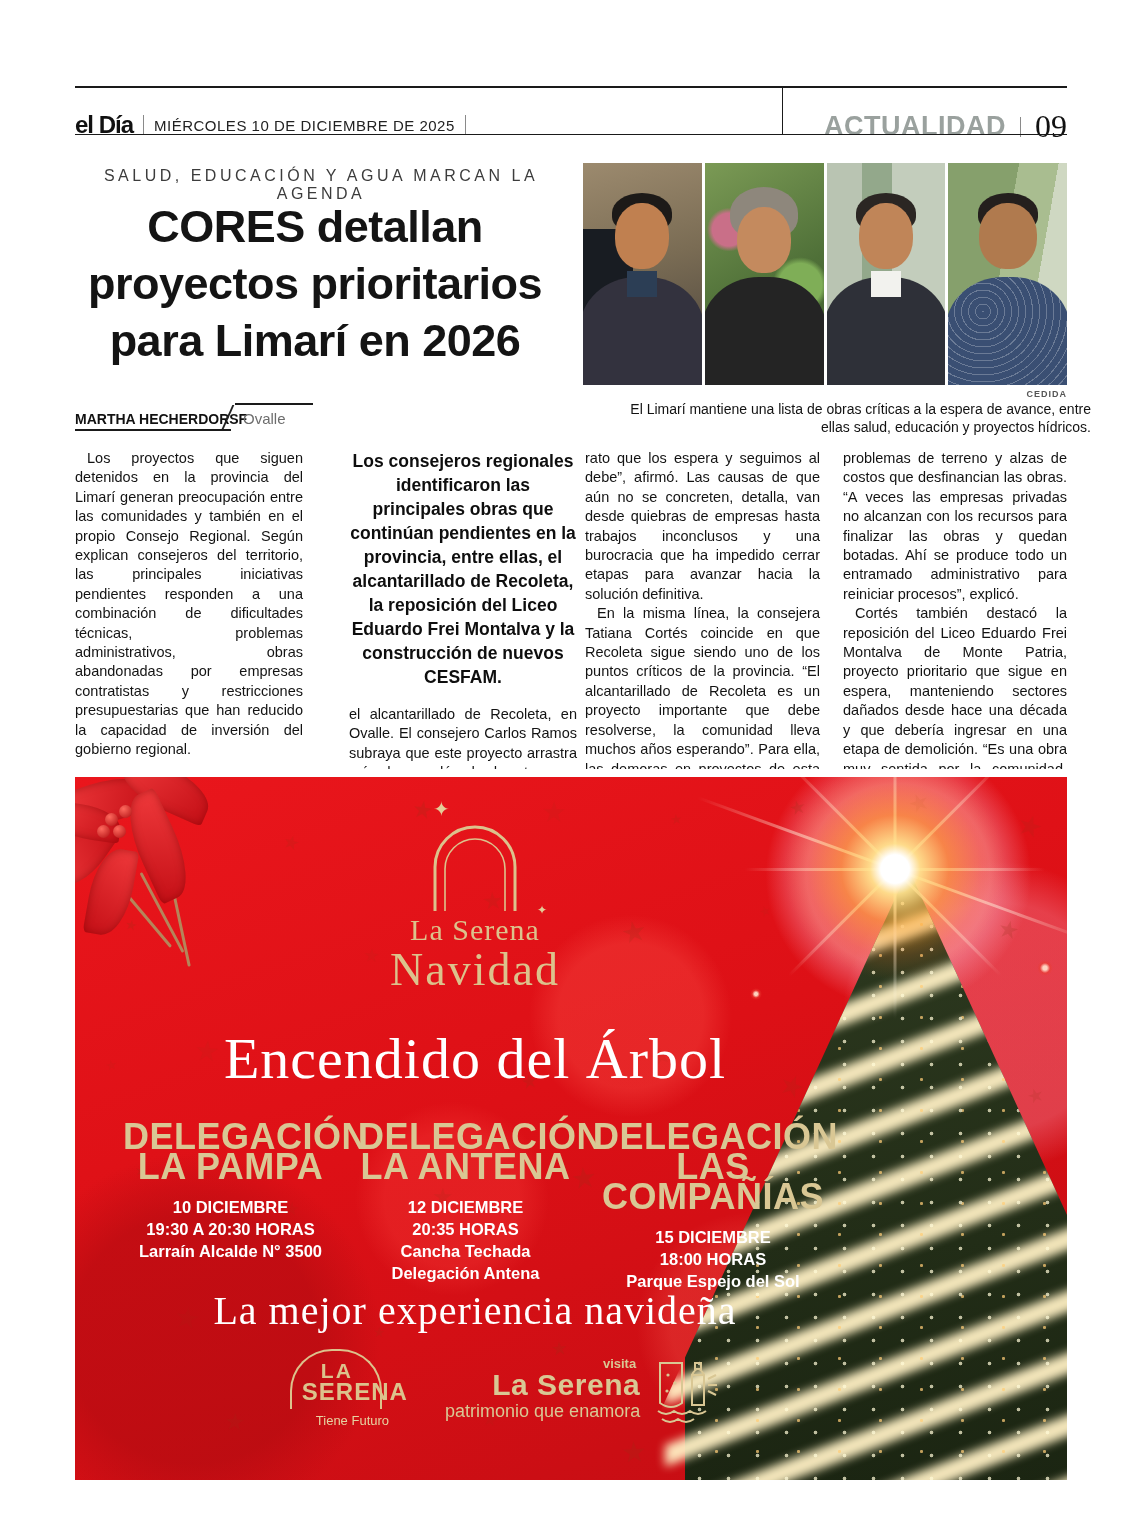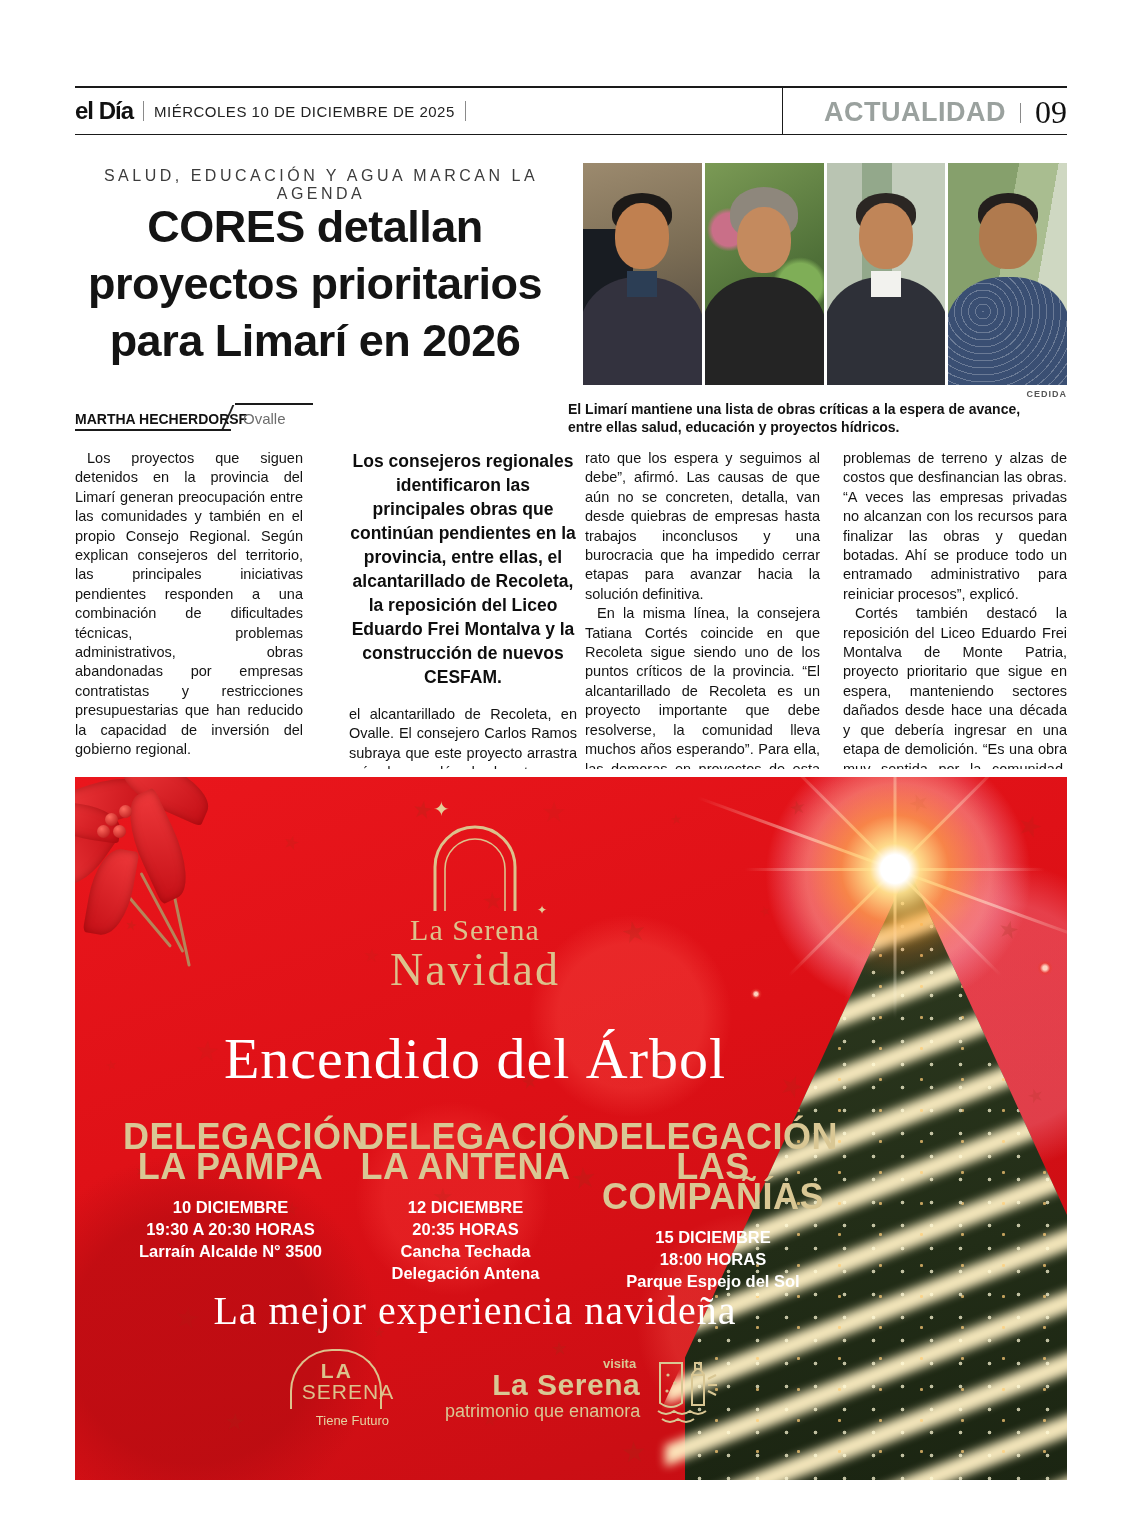--- a/index.html
+++ b/index.html
@@ -3,21 +3,21 @@
 <meta charset="utf-8">
 <style>
   * { margin:0; padding:0; box-sizing:border-box; }
   body { background:#ffffff; font-family:"Liberation Sans","DejaVu Sans",sans-serif; }
   .page { position:relative; width:1142px; height:1535px; background:#fff; overflow:hidden; }
 
   
   .rule-top { position:absolute; left:75px; right:75px; top:86px; height:2px; background:#1a1a1a; }
   .rule-head { position:absolute; left:75px; right:75px; top:134px; height:1px; background:#1a1a1a; }
   .mast-divider { position:absolute; left:782px; top:86px; width:1px; height:49px; background:#1a1a1a; }
-  .masthead { position:absolute; left:75px; right:75px; top:94px; height:36px;text-decoration:underline; }
+  .masthead { position:absolute; left:75px; right:75px; top:108px; height:36px;text-decoration:underline; }
   .mast-left { position:absolute; left:0; top:3px; display:flex; align-items:center; gap:10px; }
   .paper-logo { font-size:24px; font-weight:800; letter-spacing:-1px; color:#111; }
   .mast-pipe { width:1px; height:20px; background:#8a8a8a; }
   .mast-date { font-size:15px; color:#222; letter-spacing:0.5px; }
   .mast-right { position:absolute; right:0; top:0; display:flex; align-items:center; gap:14px; }
   .section-name { font-size:27px; font-weight:800; color:#9aa19e; letter-spacing:0.5px; }
   .page-number { font-family:"Liberation Serif","DejaVu Serif",serif; font-size:32px; color:#111; }
 
   
   .kicker { position:absolute; left:75px; top:167px; width:492px; text-align:center;
@@ -42,22 +42,22 @@
   .ph2 .hair { background:#8e877c; width:68px; height:52px; top:24px; }
   .ph2 .head { background:#c48a5e; top:44px; } .ph2 .torso { background:#242424; }
   .ph3 { background:linear-gradient(90deg,#b9c4b2 0 30%,#93a88b 30% 55%,#c3cdbc 55% 100%); }
   .ph3 .hair { background:#2b2623; } .ph3 .head { background:#c08558; } .ph3 .torso { background:#2e3038; } .ph3 .collar { background:#f2f2ee; }
   .ph4 { background:linear-gradient(100deg,#86a06c 0 45%,#a9bd90 45% 70%,#cfd8c2 70% 100%); }
   .ph4 .hair { background:#241f1d; } .ph4 .head { background:#b07a4e; width:58px; }
   .ph4 .torso { background:repeating-radial-gradient(circle at 30% 30%, rgba(255,255,255,.25) 0 1px, transparent 1px 7px), #3a4f73; }
 
   .photo-credit { position:absolute; left:583px; top:389px; width:484px; text-align:right;
                   font-size:9px; font-weight:700; letter-spacing:1px; color:#555; }
-  .photo-caption { position:absolute; left:568px; top:400px; width:484px;
-                   font-size:14px; line-height:18px; font-weight:700; color:#121212; }
+  .photo-caption { position:absolute; left:607px; top:400px; width:484px;
+                   font-size:14px; line-height:18px; font-weight:400; color:#121212;text-align:right; }
 
   
   .byline { position:absolute; left:75px; top:403px; width:228px; height:28px; }
   .byline .b-name { position:absolute; left:0; bottom:4px; font-size:14px; font-weight:800; color:#111; }
   .byline .b-slash { position:absolute; left:152px; bottom:2px; width:2px; height:24px; background:#222; transform:skewX(-24deg); }
   .byline .b-loc { position:absolute; left:168px; bottom:4px; font-size:15px; color:#6d6d6d; }
   .byline .b-rule-bottom { position:absolute; left:0; bottom:0; width:156px; height:2px; background:#1a1a1a; }
   .byline .b-rule-top { position:absolute; left:160px; right:-10px; top:0; height:1.5px; background:#1a1a1a; }
 
   
@@ -125,21 +125,21 @@
   .ev1 { width:215px; } .ev2 { width:215px; } .ev3 { width:240px; }
   .ev-name { font-size:36px; line-height:30px; font-weight:800; color:#d9c globally; color:#d9c794; letter-spacing:0.5px; }
   .ev-details { margin-top:14px; font-size:16.5px; line-height:22px; font-weight:700; color:#ffffff; }
   .tagline { position:absolute; left:80px; top:510px; width:640px; text-align:center;
              font-family:"Liberation Serif","DejaVu Serif",serif; font-size:40px; color:#fff; letter-spacing:1px; }
 
   .ad-logos { position:absolute; left:150px; top:572px; width:560px; display:flex; align-items:center; justify-content:center; gap:56px; }
   .logo-future { text-align:center; color:#dcc28c; }
   .lf-arch { width:92px; padding:10px 8px 6px 10px; border:2.5px solid #dcc28c; border-bottom:none; border-radius:42px 42px 0 0; }
   .lf-line1 { font-size:21px; font-weight:700; letter-spacing:2px; line-height:20px; }
-  .lf-line2 { font-size:21px; font-weight:400; letter-spacing:1px; line-height:22px; }
+  .lf-line2 { font-size:24px; font-weight:700; letter-spacing:1px; line-height:22px; }
   .lf-sub { font-size:13px; margin-top:4px; margin-left:26px; color:#e6d3a2; }
   .logo-visita { display:flex; align-items:center; gap:14px; color:#d9c794; }
   .lv-text { text-align:right; }
   .lv-top { font-size:13px; font-weight:700; margin-right:4px; }
   .lv-name { font-size:30px; font-weight:800; letter-spacing:0.5px; line-height:28px; }
   .lv-sub { font-size:18px; margin-top:2px; }
 </style>
 </head>
 <body>
 

